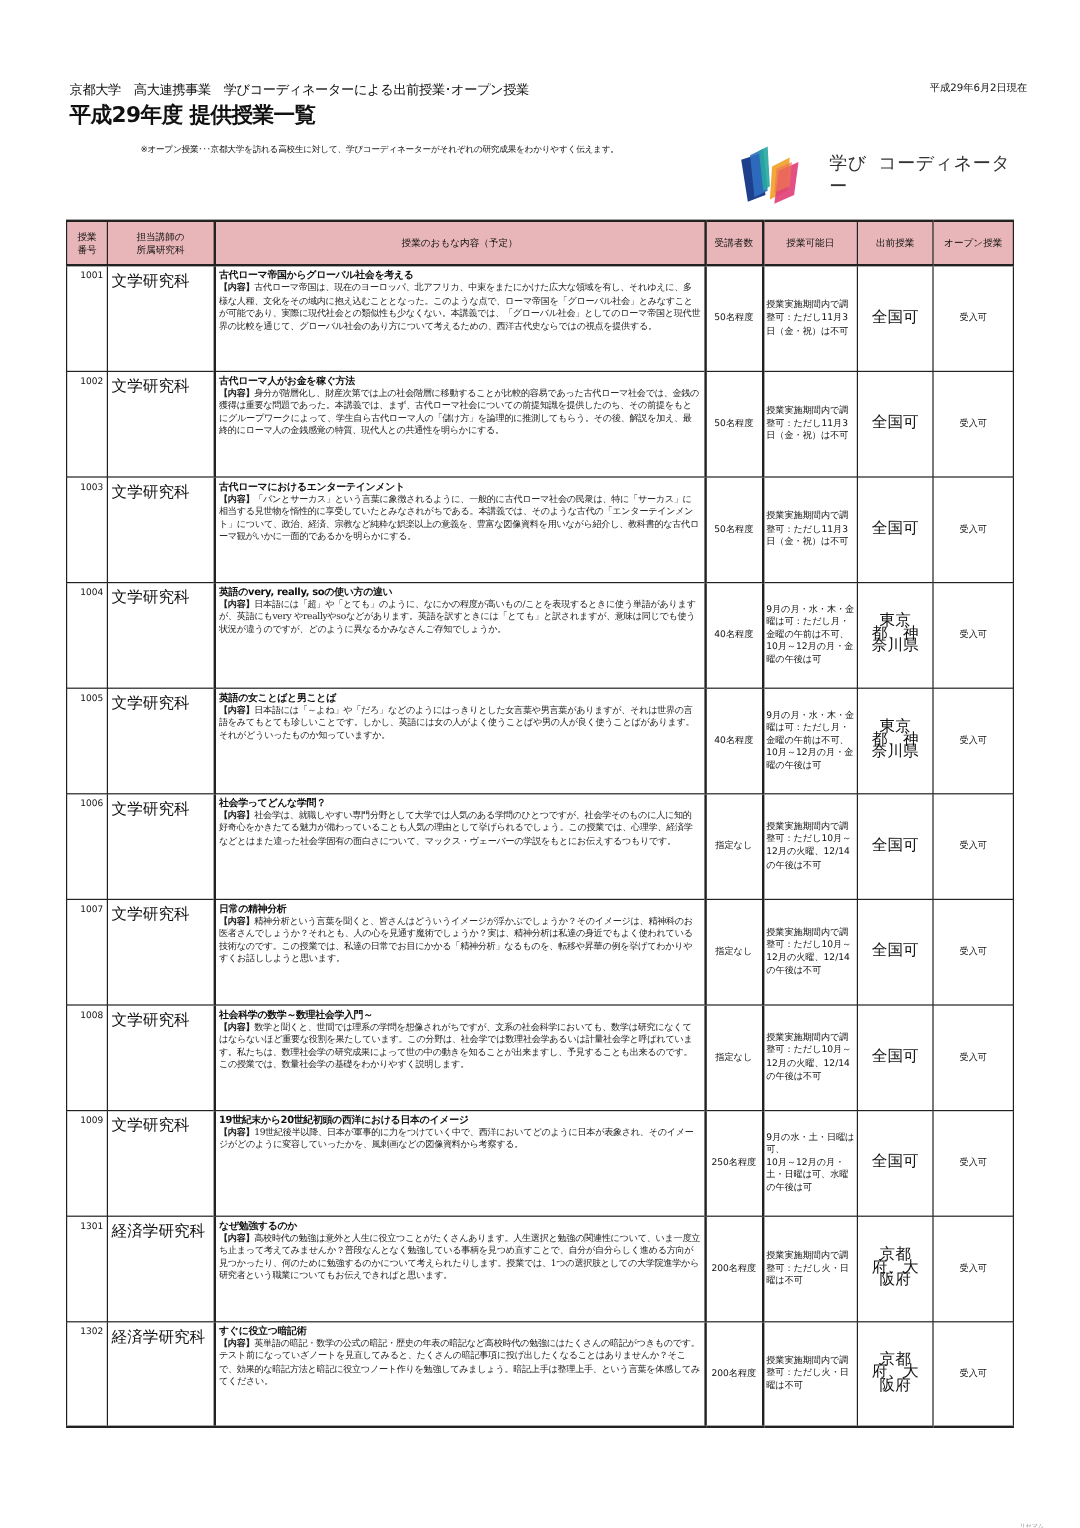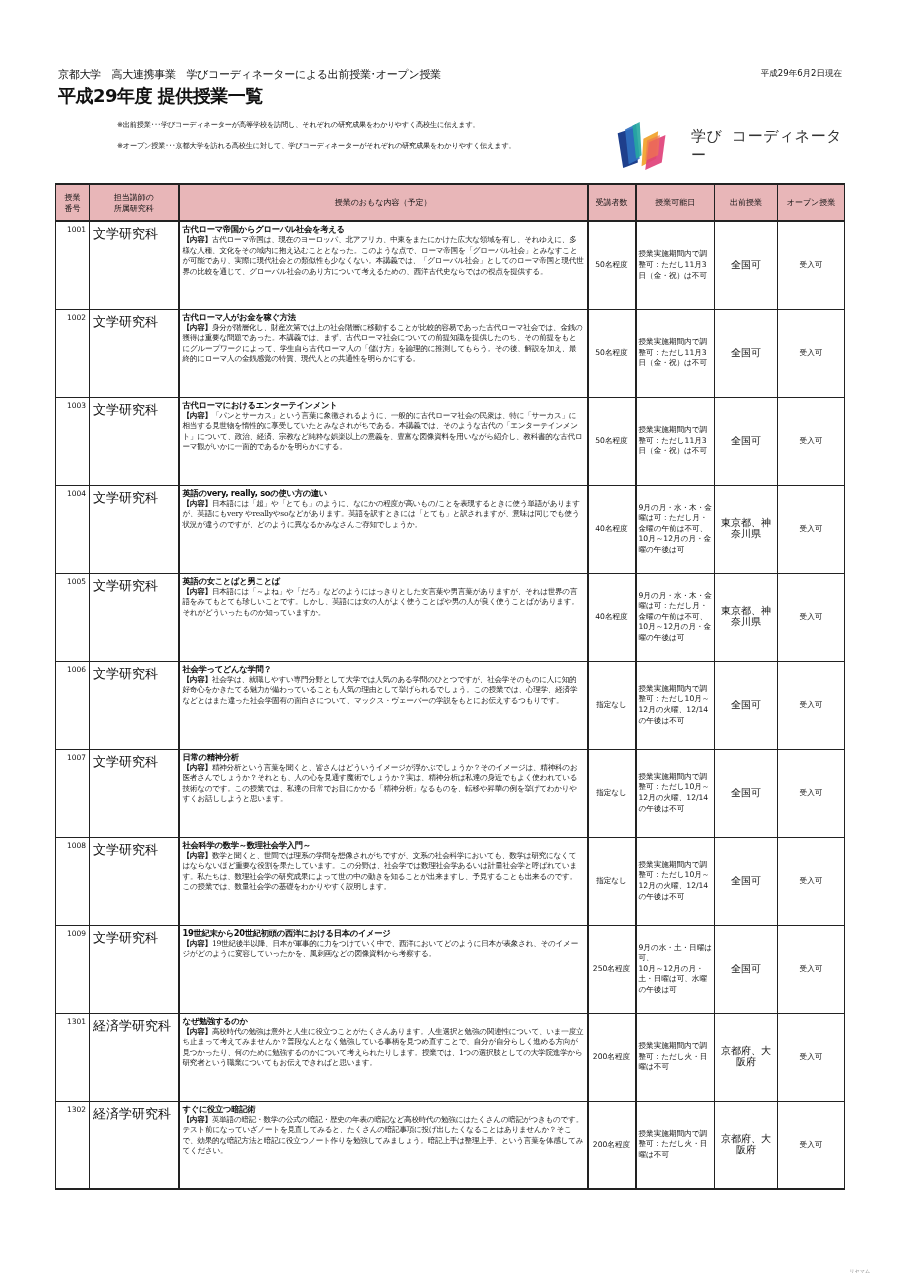--- a/index.html
+++ b/index.html
@@ -1,55 +1,54 @@
 <!DOCTYPE html>
 <html><head>
 <meta charset="utf-8">
 <style>
   * { box-sizing: border-box; margin: 0; padding: 0; }
   html, body { width: 900px; height: 1273px; background: #ffffff; overflow: hidden; }
   body { position: relative; font-family: "DejaVu Sans", "Liberation Sans", sans-serif; color: #111; }
 
   .header-line { position: absolute; left: 58px; top: 67px; font-size: 11px; font-weight: normal; letter-spacing: -0.3px; }
-  .date-stamp { position: absolute; right: 58px; top: 68px; font-size: 8.5px; text-align: right; }
+  .date-stamp { position: absolute; right: 44px; top: 68px; font-size: 8.5px; text-align: right; }
   .page-title { position: absolute; left: 58px; top: 84px; font-size: 18px; font-weight: bold; letter-spacing: -0.5px; text-align: center; }
   .notes { position: absolute; left: 117px; top: 114px; font-size: 7.2px; line-height: 21px; letter-spacing: -0.2px; }
 
   .logo { position: absolute; left: 614px; top: 120px; width: 230px; height: 52px; display: flex; align-items: center; }
   .logo svg { width: 62px; height: 52px; }
   .logo-text { margin-left: 20px; font-size: 15px; color: #333; letter-spacing: 0.5px; font-family: Liberation Mono, monospace; }
 
   table.courses { position: absolute; left: 55px; top: 183px; width: 789px; border-collapse: collapse; table-layout: fixed; }
   table.courses th, table.courses td { border: 1px solid #222; vertical-align: middle; }
   table.courses th { background: #e8b6b8; font-size: 8px; font-weight: normal; text-align: center; height: 37px; line-height: 11px; border-top: 2px solid #222; border-bottom: 2px solid #222; }
   table.courses tr.row td { height: 88px; }
   td.num { font-size: 7.5px; text-align: right; vertical-align: top !important; padding: 3px 3px 0 0; }
   td.dept { font-size: 13px; vertical-align: top !important; padding: 3px 0 0 3px; }
   td.content { vertical-align: top !important; padding: 2px 3px 0 3px; border-left: 2px solid #222 !important; }
   .c-title { font-size: 8.3px; font-weight: bold; line-height: 11px; letter-spacing: -0.3px; }
   .c-body { font-size: 7.6px; line-height: 10.6px; color: #222; letter-spacing: -0.25px; font-family: "DejaVu Serif", serif; }
   .c-body b { font-family: "DejaVu Sans", sans-serif; font-weight: bold; }
   td.cap { font-size: 7.6px; text-align: center; border-left: 2px solid #222 !important; }
   td.avail { font-size: 7.6px; line-height: 10.6px; padding-left: 2px; border-left: 2px solid #222 !important; white-space: pre-line; }
-  td.visit { font-size: 10px; text-align: center; line-height: 10.6px; padding: 0 6px; }
+  td.visit { font-size: 13px; text-align: center; line-height: 10.6px; padding: 0 6px; }
   td.open { font-size: 7.6px; text-align: center; }
   table.courses tr.row:last-child td { border-bottom: 2px solid #222; }
 
   .watermark { position: absolute; right: 26px; top: 1236px; font-size: 20px; font-weight: bold; color: #8a8a8a; letter-spacing: -1px; font-family: "DejaVu Sans", sans-serif; margin-top: 34px; }
   .watermark small { font-size: 5px; position: absolute; top: -2px; right: 4px; letter-spacing: 0; font-weight: normal; }
 </style>
 </head>
 <body>
 
 <div class="header-line">京都大学　高大連携事業　学びコーディネーターによる出前授業･オープン授業</div>
 <div class="date-stamp">平成29年6月2日現在</div>
 <div class="page-title">平成29年度 提供授業一覧</div>
 
 <div class="notes">
-  <div>※出前授業･･･学びコーディネーターが高等学校を訪問し、それぞれの研究成果をわかりやすく高校生に伝えます。</div>
   <div>※オープン授業･･･京都大学を訪れる高校生に対して、学びコーディネーターがそれぞれの研究成果をわかりやすく伝えます。</div>
 </div>
 
 <div class="logo">
   <svg viewBox="0 0 62 52">
     <polygon points="4,12 22,6 26,44 10,50" fill="#1e3f8c"></polygon>
     <polygon points="12,8 24,2 28,40 16,46" fill="#2f6fc0" opacity="0.9"></polygon>
     <polygon points="20,4 28,0 30,36 24,40" fill="#25a7a0" opacity="0.9"></polygon>
     <polygon points="32,18 48,10 46,40 30,48" fill="#f2a93b"></polygon>
     <polygon points="38,22 56,14 52,44 34,52" fill="#e0417a" opacity="0.92"></polygon>

